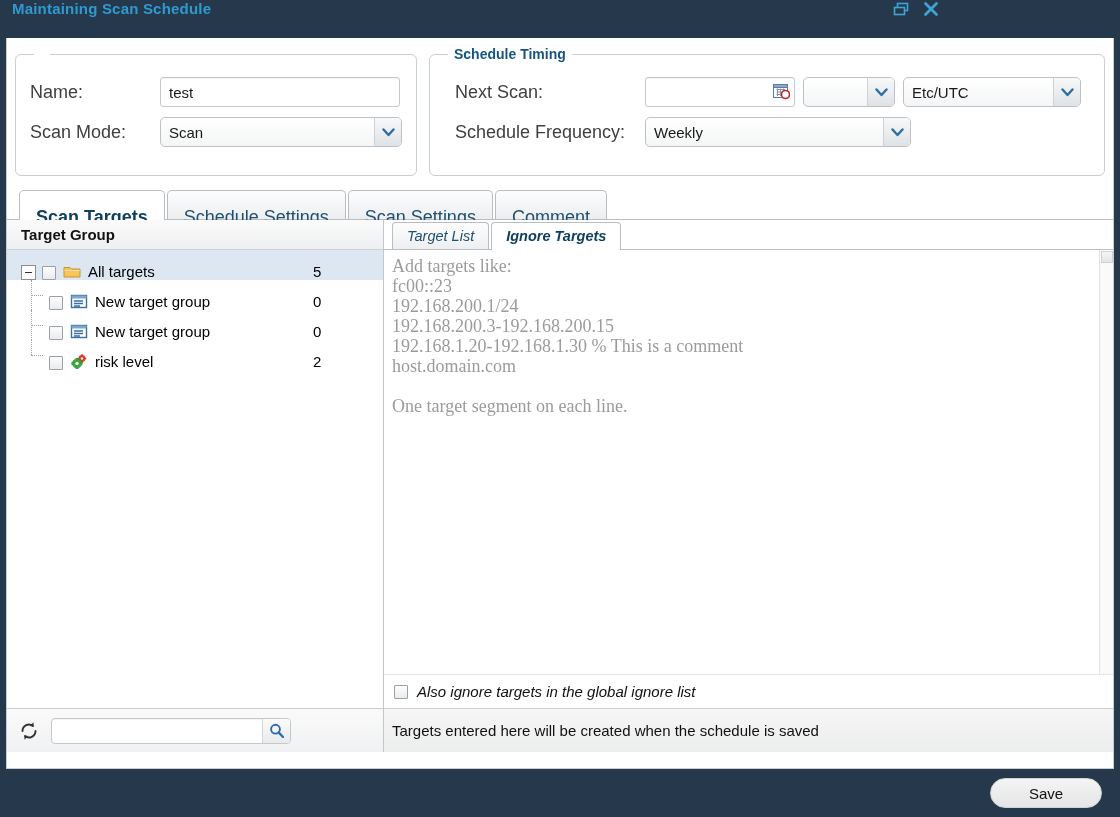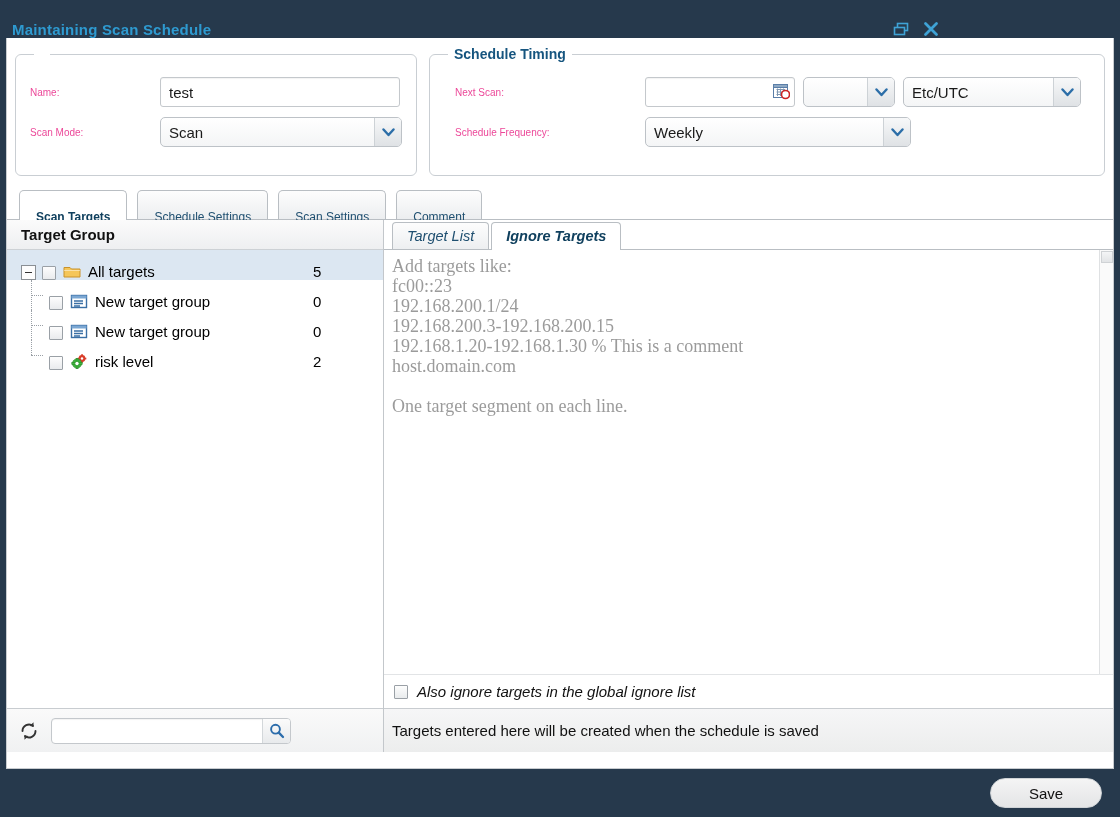--- a/index.html
+++ b/index.html
@@ -24,21 +24,21 @@
     background: #26394c;
     box-sizing: border-box;
   }
   .titlebar {
     position: absolute;
     left: 0; top: 0;
     width: 952px;
     height: 38px;
     background: #26394c;
     display: flex;
-    align-items: flex-end;
+    align-items: flex-start;
     justify-content: space-between;
   }
   .title-text {
     font-size: 15px;
     font-weight: bold;
     color: #2e9ad0;
     padding-left: 12px;
     letter-spacing: 0.2px;
     white-space: nowrap;
   }
@@ -102,22 +102,22 @@
   .fs-timing {
     width: 680px;
     height: 130px;
   }
   .frow {
     display: flex;
     align-items: center;
     height: 40px;
   }
   .flabel {
-    font-size: 10px;
-    color: #ec4899;
+    font-size: 18px;
+    color: #404040;
     white-space: nowrap;
   }
   .fs-name .flabel { width: 130px; }
   .fs-timing .flabel { width: 190px; margin-left: 11px; }
 
   
   .tf {
     height: 28px;
     box-sizing: border-box;
     border: 1px solid #c4c8cc;
@@ -189,27 +189,27 @@
     box-sizing: border-box;
     display: flex;
     align-items: flex-end;
     border-bottom: 1px solid #b9bec3;
     background: #fff;
   }
   .tab {
     height: 29px;
     line-height: 28px;
     padding: 12px 16px;
-    font-size: 12px;
+    font-size: 18px;
     color: #1f4f70;
     border: 1px solid #b9bec3;
     border-bottom: none;
     border-radius: 5px 5px 0 0;
     background: linear-gradient(#fdfdfd, #eceef0);
-    margin-right: 10px;
+    margin-right: 2px;
     cursor: pointer;
     box-sizing: border-box;
     white-space: nowrap;
   }
   .tab.active {
     font-weight: bold;
     color: #10405e;
     background: #ffffff;
     position: relative;
     top: 1px;

